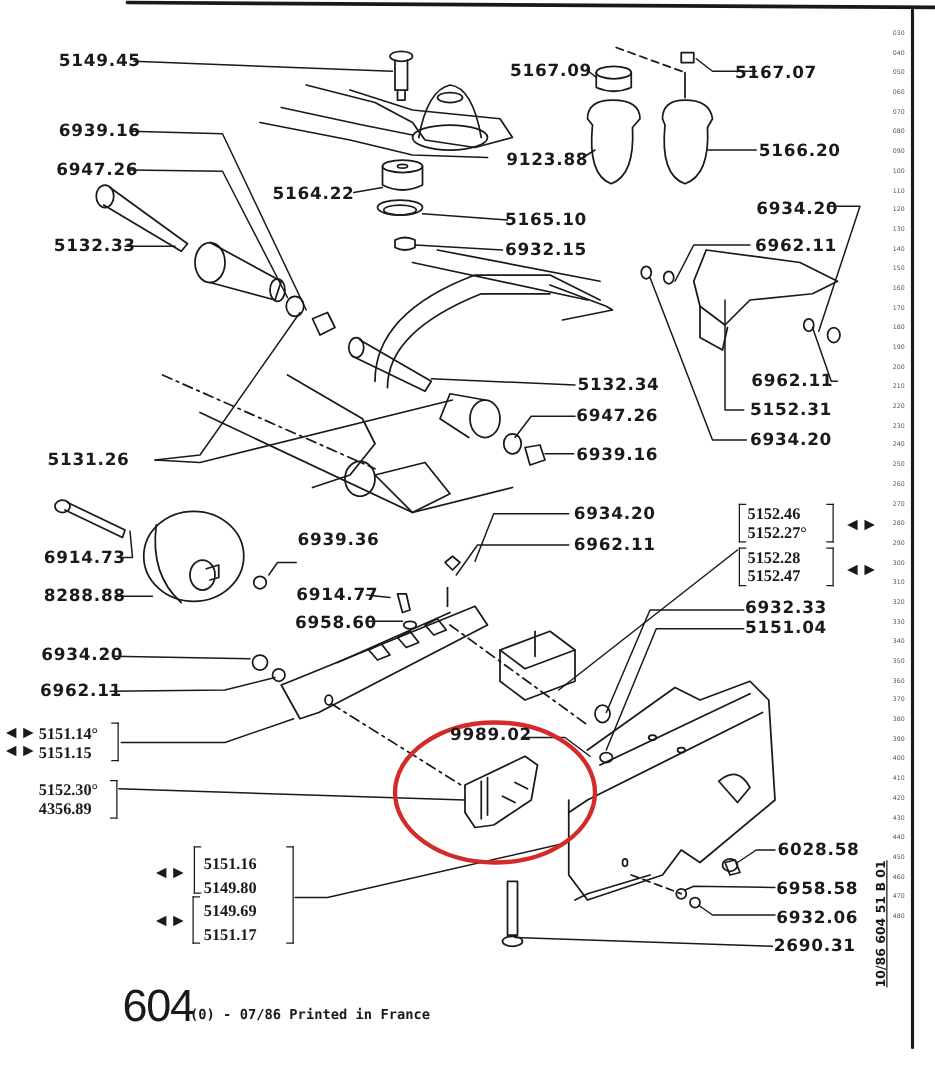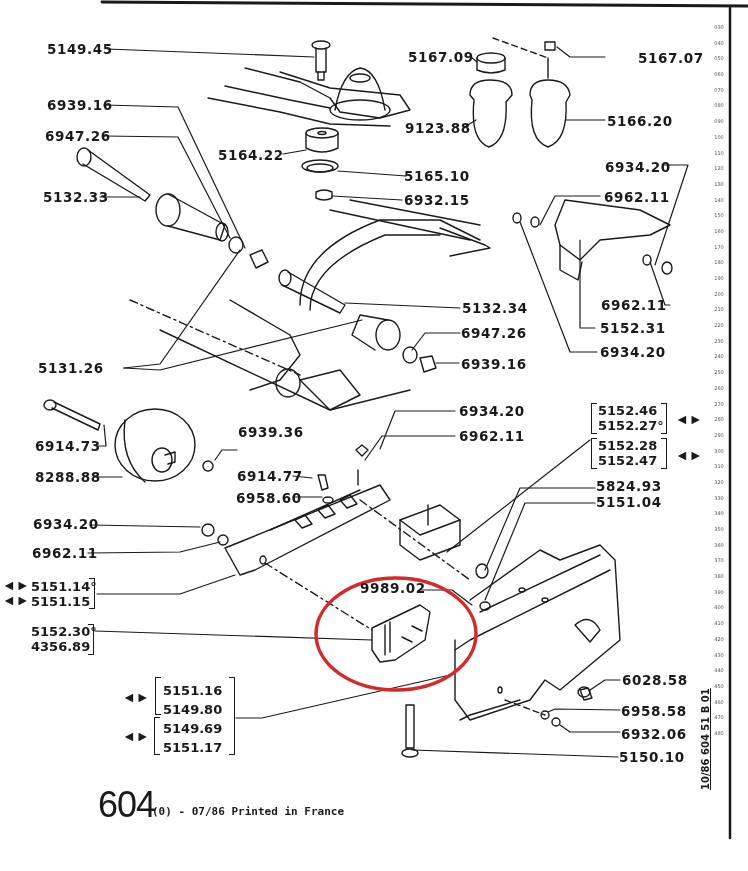--- a/index.html
+++ b/index.html
@@ -3,21 +3,21 @@
 <meta charset="utf-8">
 <style>
   html, body { margin:0; padding:0; background:#ffffff; }
   body { width:748px; height:871px; position:relative; overflow:hidden;
          font-family:"Liberation Sans", sans-serif; color:#1a1a1a; }
   svg.art { position:absolute; left:0; top:0; width:748px; height:871px; }
   .lbl { position:absolute; font-family:"DejaVu Sans", sans-serif; font-size:13.5px;
          font-weight:bold; letter-spacing:0.6px; color:#1a1a1a; white-space:nowrap; line-height:16px; }
   .grp { position:absolute; font-family:"DejaVu Sans", sans-serif; font-size:13px;
          font-weight:bold; color:#1a1a1a; line-height:15px; }
-  .grp div { white-space:nowrap; }
+  .grp div { white-space:nowrap;font-family:Liberation Serif, serif; }
   .bracket-l { position:absolute; border-left:1.6px solid #1a1a1a; border-top:1.6px solid #1a1a1a; border-bottom:1.6px solid #1a1a1a; width:5px; }
   .bracket-r { position:absolute; border-right:1.6px solid #1a1a1a; border-top:1.6px solid #1a1a1a; border-bottom:1.6px solid #1a1a1a; width:5px; }
   .arrow { position:absolute; font-size:14px; color:#1a1a1a; line-height:14px; }
   .footer-big { position:absolute; left:98px; top:784px; font-family:"Liberation Sans", sans-serif; font-size:36px; color:#1a1a1a; letter-spacing:-1px; }
   .footer-small { position:absolute; left:152px; top:805px; font-family:"DejaVu Sans Mono", monospace; font-size:11px; font-weight:bold; color:#1a1a1a; }
   .ref-vert { position:absolute; left:700px; top:790px; transform-origin:left top; transform:rotate(-90deg);
               font-family:"DejaVu Sans", sans-serif; font-size:10px; font-weight:bold; color:#1a1a1a; text-decoration:underline; white-space:nowrap; }
   .scale { position:absolute; left:710px; top:22px; width:18px; }
   .scale div { font-family:"DejaVu Sans", sans-serif; font-size:5px; color:#555; height:15.7px; line-height:10px; text-align:center; }
 </style>
@@ -235,48 +235,48 @@
 </svg>
 
 <div class="lbl" style="left:47px;top:41px">5149.45</div>
 <div class="lbl" style="left:47px;top:97px">6939.16</div>
 <div class="lbl" style="left:45px;top:128px">6947.26</div>
 <div class="lbl" style="left:43px;top:189px">5132.33</div>
 <div class="lbl" style="left:218px;top:147px">5164.22</div>
 <div class="lbl" style="left:404px;top:168px">5165.10</div>
 <div class="lbl" style="left:404px;top:192px">6932.15</div>
 <div class="lbl" style="left:408px;top:49px">5167.09</div>
-<div class="lbl" style="left:638px;top:50px">5167.07</div>
+<div class="lbl" style="left:588px;top:50px">5167.07</div>
 <div class="lbl" style="left:405px;top:120px">9123.88</div>
 <div class="lbl" style="left:607px;top:113px">5166.20</div>
 <div class="lbl" style="left:605px;top:159px">6934.20</div>
 <div class="lbl" style="left:604px;top:189px">6962.11</div>
 <div class="lbl" style="left:601px;top:297px">6962.11</div>
 <div class="lbl" style="left:600px;top:320px">5152.31</div>
 <div class="lbl" style="left:600px;top:344px">6934.20</div>
 <div class="lbl" style="left:462px;top:300px">5132.34</div>
 <div class="lbl" style="left:461px;top:325px">6947.26</div>
 <div class="lbl" style="left:461px;top:356px">6939.16</div>
 <div class="lbl" style="left:38px;top:360px">5131.26</div>
 <div class="lbl" style="left:459px;top:403px">6934.20</div>
 <div class="lbl" style="left:459px;top:428px">6962.11</div>
 <div class="lbl" style="left:35px;top:438px">6914.73</div>
 <div class="lbl" style="left:35px;top:469px">8288.88</div>
 <div class="lbl" style="left:238px;top:424px">6939.36</div>
 <div class="lbl" style="left:237px;top:468px">6914.77</div>
 <div class="lbl" style="left:236px;top:490px">6958.60</div>
 <div class="lbl" style="left:33px;top:516px">6934.20</div>
 <div class="lbl" style="left:32px;top:545px">6962.11</div>
-<div class="lbl" style="left:596px;top:478px">5824.93</div>
+<div class="lbl" style="left:596px;top:478px">6932.33</div>
 <div class="lbl" style="left:596px;top:494px">5151.04</div>
 <div class="lbl" style="left:360px;top:580px">9989.02</div>
 <div class="lbl" style="left:622px;top:672px">6028.58</div>
 <div class="lbl" style="left:621px;top:703px">6958.58</div>
 <div class="lbl" style="left:621px;top:726px">6932.06</div>
-<div class="lbl" style="left:619px;top:749px">5150.10</div>
+<div class="lbl" style="left:619px;top:749px">2690.31</div>
 
 <div class="arrow" style="left:2px;top:578px">◄►</div>
 <div class="arrow" style="left:2px;top:593px">◄►</div>
 <div class="grp" style="left:31px;top:579px">
   <div>5151.14°</div>
   <div>5151.15</div>
 </div>
 <div class="bracket-r" style="left:89px;top:578px;height:29px"></div>
 
 <div class="grp" style="left:31px;top:624px">

